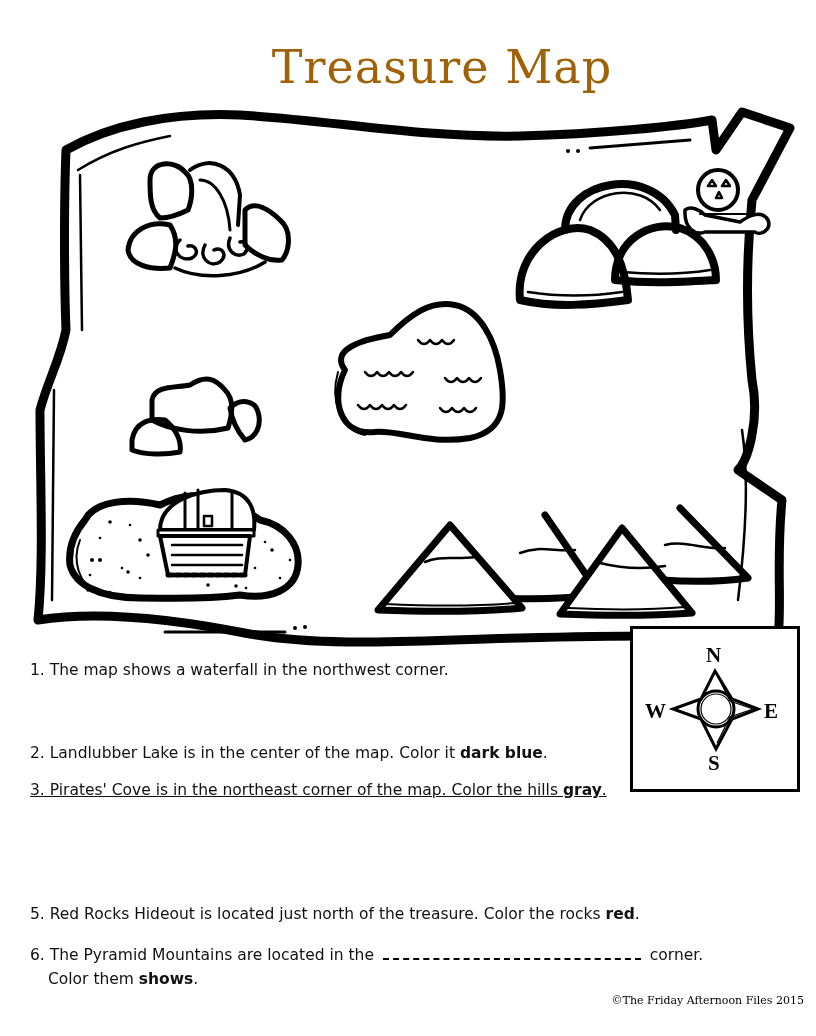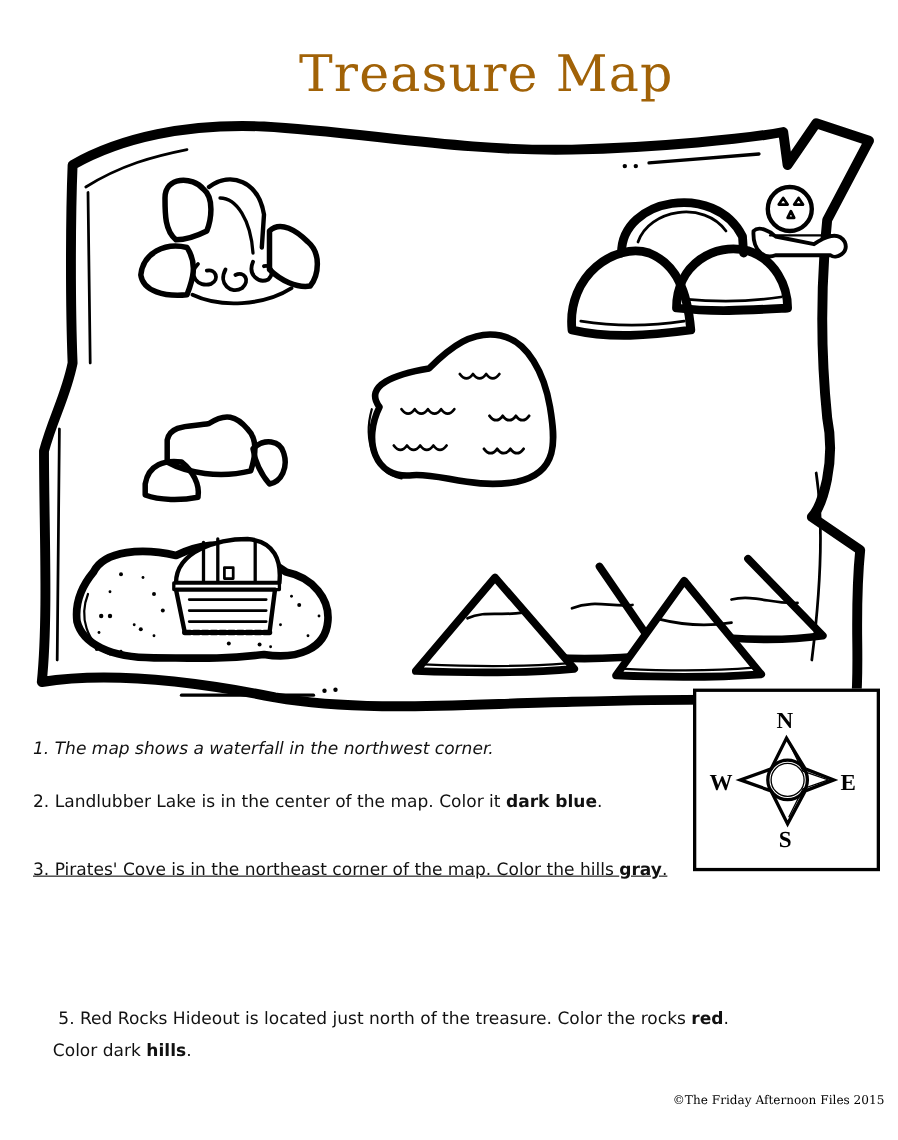--- a/index.html
+++ b/index.html
@@ -144,26 +144,27 @@
     <circle cx="83" cy="80" r="18" stroke-width="3"></circle>
     <circle cx="83" cy="80" r="15" stroke-width="1.2"></circle>
   </svg>
   <span class="dir n">N</span>
   <span class="dir s">S</span>
   <span class="dir w">W</span>
   <span class="dir e">E</span>
 </div>
 
 <div class="instructions">
-  <div class="item" style="top:10px;font-style:italic;">
+  <div class="item" style="top:0px;">
     <div>1. The map shows a waterfall in the northwest corner.</div>
   </div>
-  <div class="item" style="top:59px;"><span>2. Landlubber Lake is in the center of the map. Color it </span><b>dark blue</b><span>.</span></div>
+  <div class="item" style="top:83px;"><span>2. Landlubber Lake is in the center of the map. Color it </span><b>dark blue</b><span>.</span></div>
   <div class="item" style="top:120px;text-decoration:underline;"><span>3. Pirates' Cove is in the northeast corner of the map. Color the hills </span><b>gray</b><span>.</span></div>
   <div class="item" style="top:165px;">
   </div>
-  <div class="item" style="top:256px;margin-left:23px;"><span>5. Red Rocks Hideout is located just north of the treasure. Color the rocks </span><b>red</b><span>.</span></div>
+  <div class="item" style="top:244px;"><span>5. Red Rocks Hideout is located just north of the treasure. Color the rocks </span><b>red</b><span>.</span></div>
   <div class="item" style="top:285px;">
-    <div style="padding-left:18px;"><span>Color dark </span><b>hills</b><span>.</span></div>
+    <div><span>6. The Pyramid Mountains are located in the </span><span class="blank"></span><span> corner.</span></div>
+    <div style="padding-left:18px;"><span>Color them </span><b>shows</b><span>.</span></div>
   </div>
 </div>
 
 <div class="copyright">©The Friday Afternoon Files 2015</div>
 
 </body></html>

